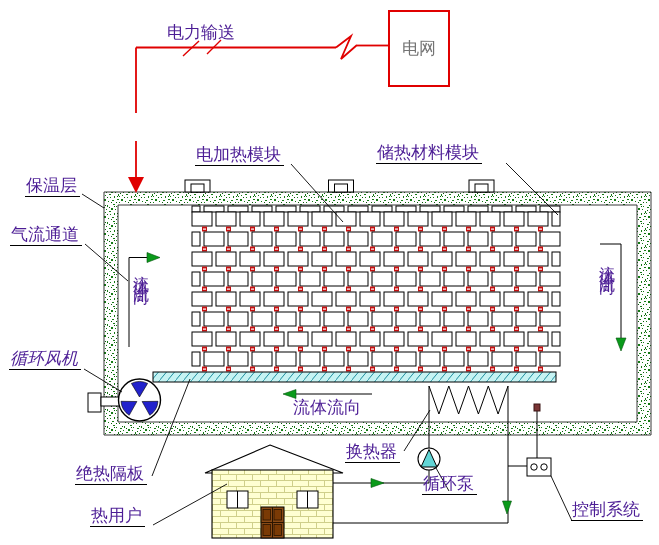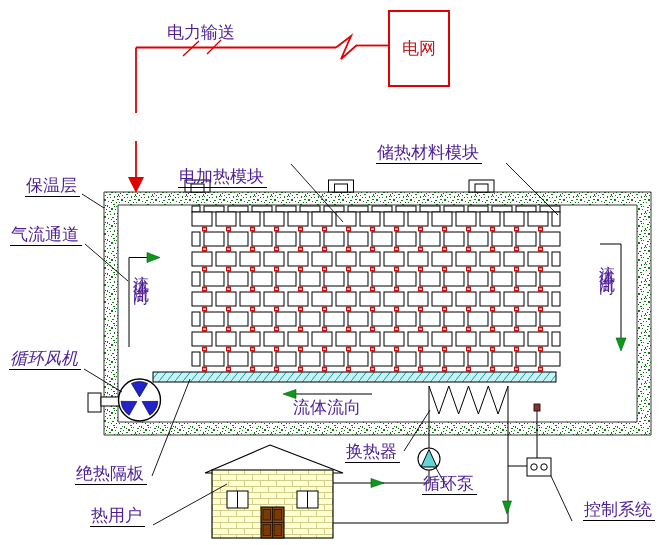--- a/index.html
+++ b/index.html
@@ -2,21 +2,21 @@
 <html style="--line-red: #e00000; --wall-green: #157a15; --wall-green-dark: #0a5a0a; --heater-red: #c41111; --partition-cyan: #c6f3f3; --partition-hatch: #1f8f9f; --fan-blue: #2222cc; --pump-cyan: #62d6d6; --arrow-green: #0a9a1a; --house-wall: #ffffd2; --house-brick-line: #cfcf8a; --door-brown: #8a4a15; --door-panel: #7a3a05; --sensor-maroon: #7a3535;"><head>
 <meta charset="utf-8">
 <style>
   html,body{margin:0;padding:0;background:#fff;}
   .stage{position:relative;width:659px;height:545px;background:#fff;overflow:hidden;
          font-family:"Liberation Sans","DejaVu Sans",sans-serif;}
   .stage svg{position:absolute;left:0;top:0;}
   .lbl{position:absolute;font-size:17px;line-height:1.05;color:#4c1d95;white-space:nowrap;z-index:3;}
   .ul{border-bottom:1px solid #000;padding:0 3px 1px 1px;}
   .vert{writing-mode:vertical-rl;text-orientation:upright;letter-spacing:5px;font-size:16px;line-height:18px;}
-  .rbox{position:absolute;border:2px solid var(--line-red,#e00000);background:#fff;color:#b91c1c;
+  .rbox{position:absolute;border:2px solid var(--line-red,#e00000);background:#fff;color:#737373;
         display:flex;align-items:center;justify-content:center;font-size:17px;z-index:3;}
   
   .k{stroke:#000;stroke-width:1;fill:none;}
   .leader{stroke:#000;stroke-width:0.9;fill:none;}
   .wfill{fill:#fff;stroke:#000;stroke-width:1;}
   .red{stroke:var(--line-red,#e00000);stroke-width:1.8;fill:none;}
   .redthin{stroke:var(--line-red,#e00000);stroke-width:1.4;fill:none;}
   .redfill{fill:var(--line-red,#e00000);stroke:none;}
   .garrow{fill:var(--arrow-green,#0a9a1a);stroke:#05540d;stroke-width:0.6;}
 </style>
@@ -575,25 +575,25 @@
   </g>
 </svg>
 
 <div class="rbox" style="left:388px;top:10px;width:58px;height:73px;">
   <span>电网</span>
 </div>
 
 <div class="lbl" style="left:167px;top:24px;">电力输送</div>
 <div class="lbl ul" style="left:25px;top:177px;">保温层</div>
 <div class="lbl ul" style="left:10px;top:226px;">气流通道</div>
-<div class="lbl ul" style="left:178px;top:146px;margin-top:22px;">电加热模块</div>
+<div class="lbl ul" style="left:195px;top:146px;">电加热模块</div>
 <div class="lbl ul" style="left:376px;top:144px;">储热材料模块</div>
 <div class="lbl ul" style="left:9px;top:350px;font-style:italic;">循环风机</div>
 <div class="lbl ul" style="left:75px;top:457px;margin-top:8px;">绝热隔板</div>
 <div class="lbl ul" style="left:90px;top:507px;">热用户</div>
 <div class="lbl ul" style="left:345px;top:443px;">换热器</div>
 <div class="lbl ul" style="left:422px;top:475px;">循环泵</div>
-<div class="lbl ul" style="left:583px;top:501px;text-align:center;">控制系统</div>
+<div class="lbl ul" style="left:571px;top:501px;text-align:center;">控制系统</div>
 <div class="lbl vert" style="left:132px;top:262px;">流体流向</div>
 <div class="lbl vert" style="left:598px;top:252px;">流体流向</div>
 <div class="lbl" style="left:293px;top:399px;">流体流向</div>
 
 </div>
 
 </body></html>

